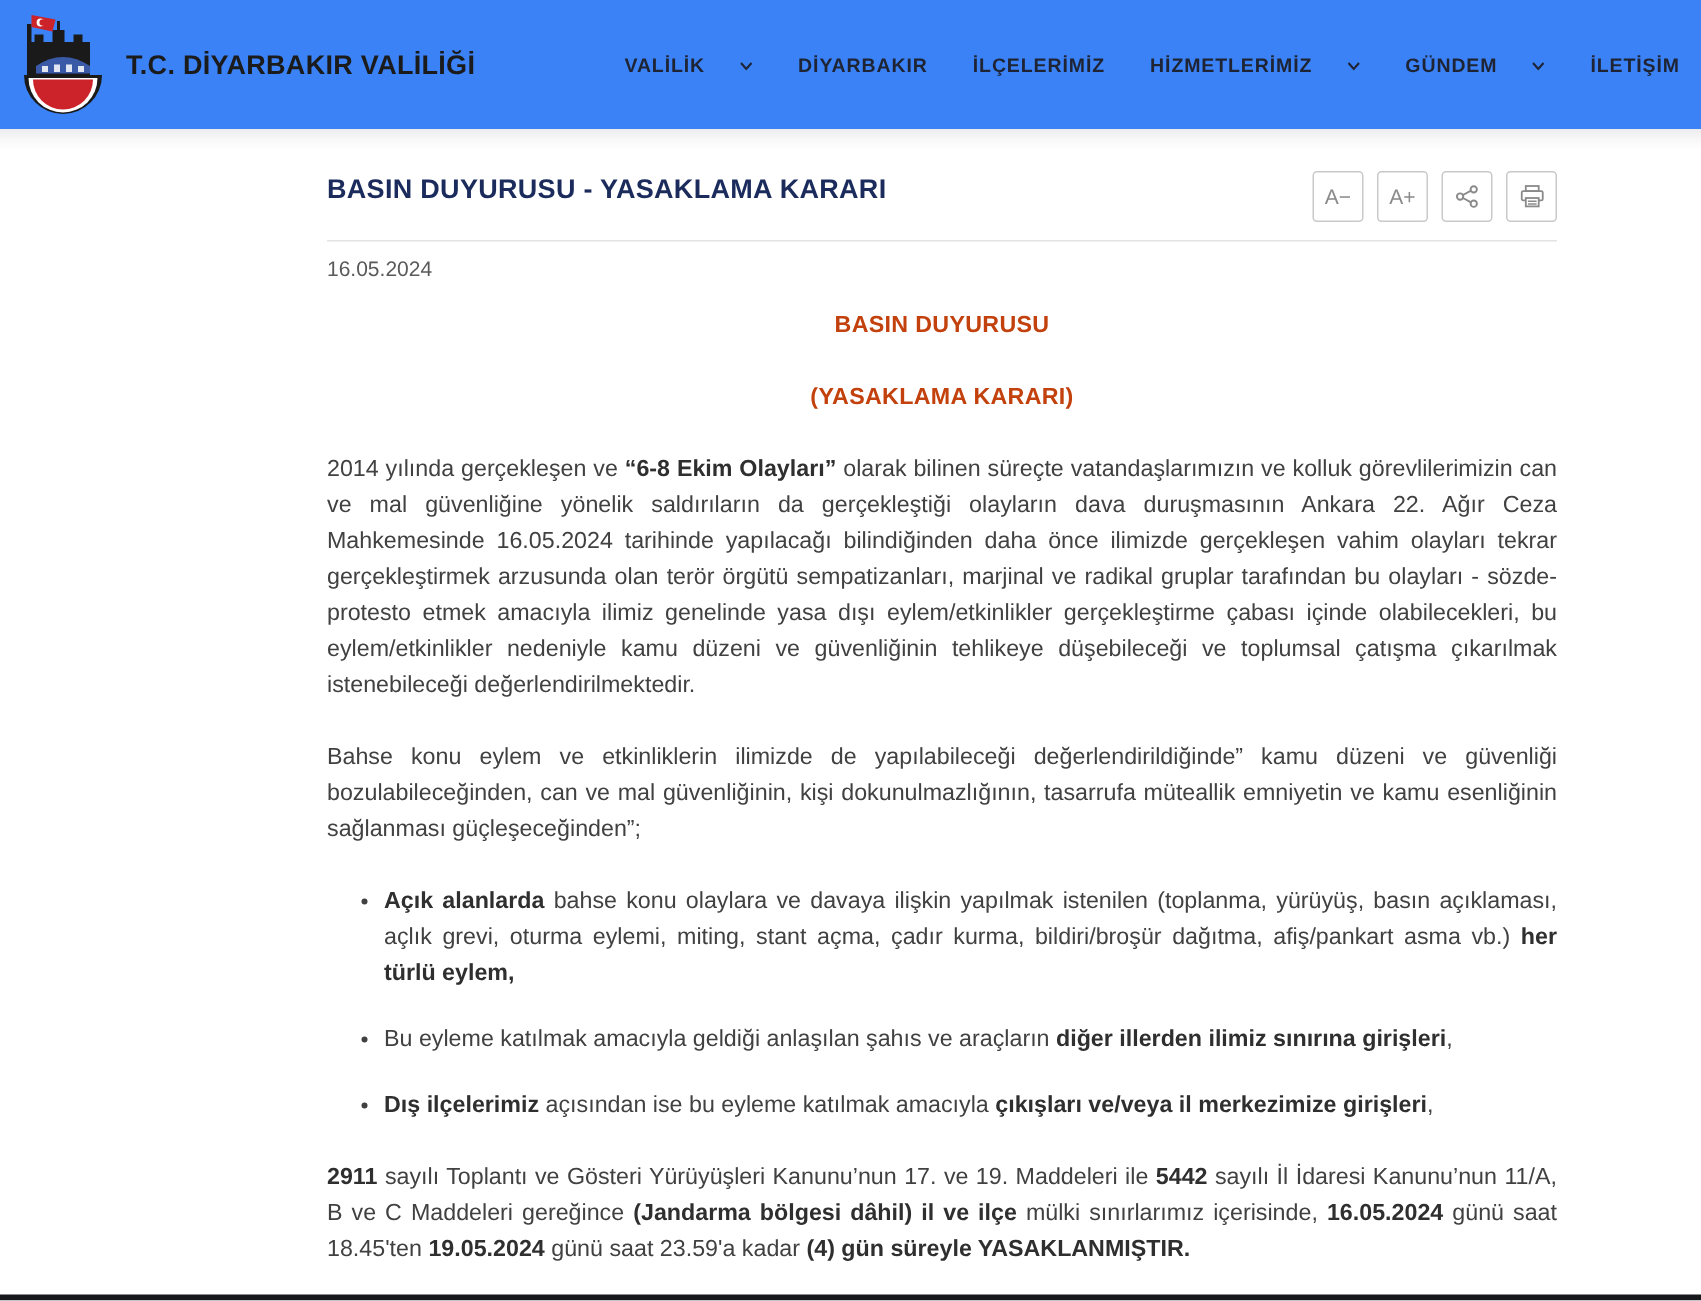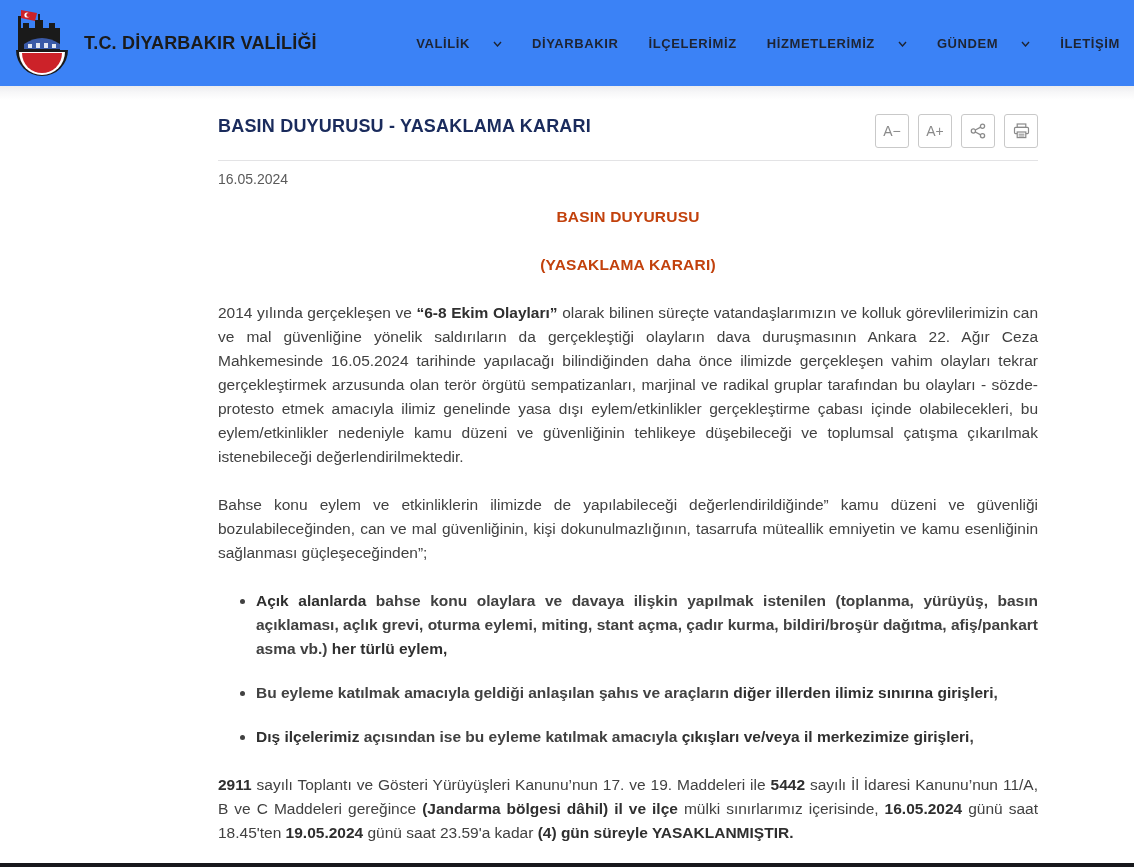--- a/index.html
+++ b/index.html
@@ -58,21 +58,21 @@
   .article-date { font-size: 14px; color: #5a5a5a; }
 
   
   .article { margin-top: 18px; color: #414141; font-size: 15.5px; line-height: 24px; }
   .article-heading {
     text-align: center; font-weight: bold; color: #c2410c; font-size: 15.5px;
     margin-bottom: 24px; letter-spacing: 0.2px;
   }
   .article p.body-par { text-align: justify; margin-bottom: 24px; }
   .article b { color: #2f2f2f; }
-  ul.ban-list { margin: 0 0 24px 22px; padding-left: 16px; font-weight: bold; }
+  ul.ban-list { margin: 0 0 24px 22px; padding-left: 16px; }
   ul.ban-list li { text-align: justify; margin-bottom: 20px; }
   ul.ban-list li::marker { color: #414141; }
 
   
   .footer-bar {
     position: absolute; left: 0; bottom: 0; width: 100%;
     height: 4px; background: #17181c;
   }
 </style>
 </head>

